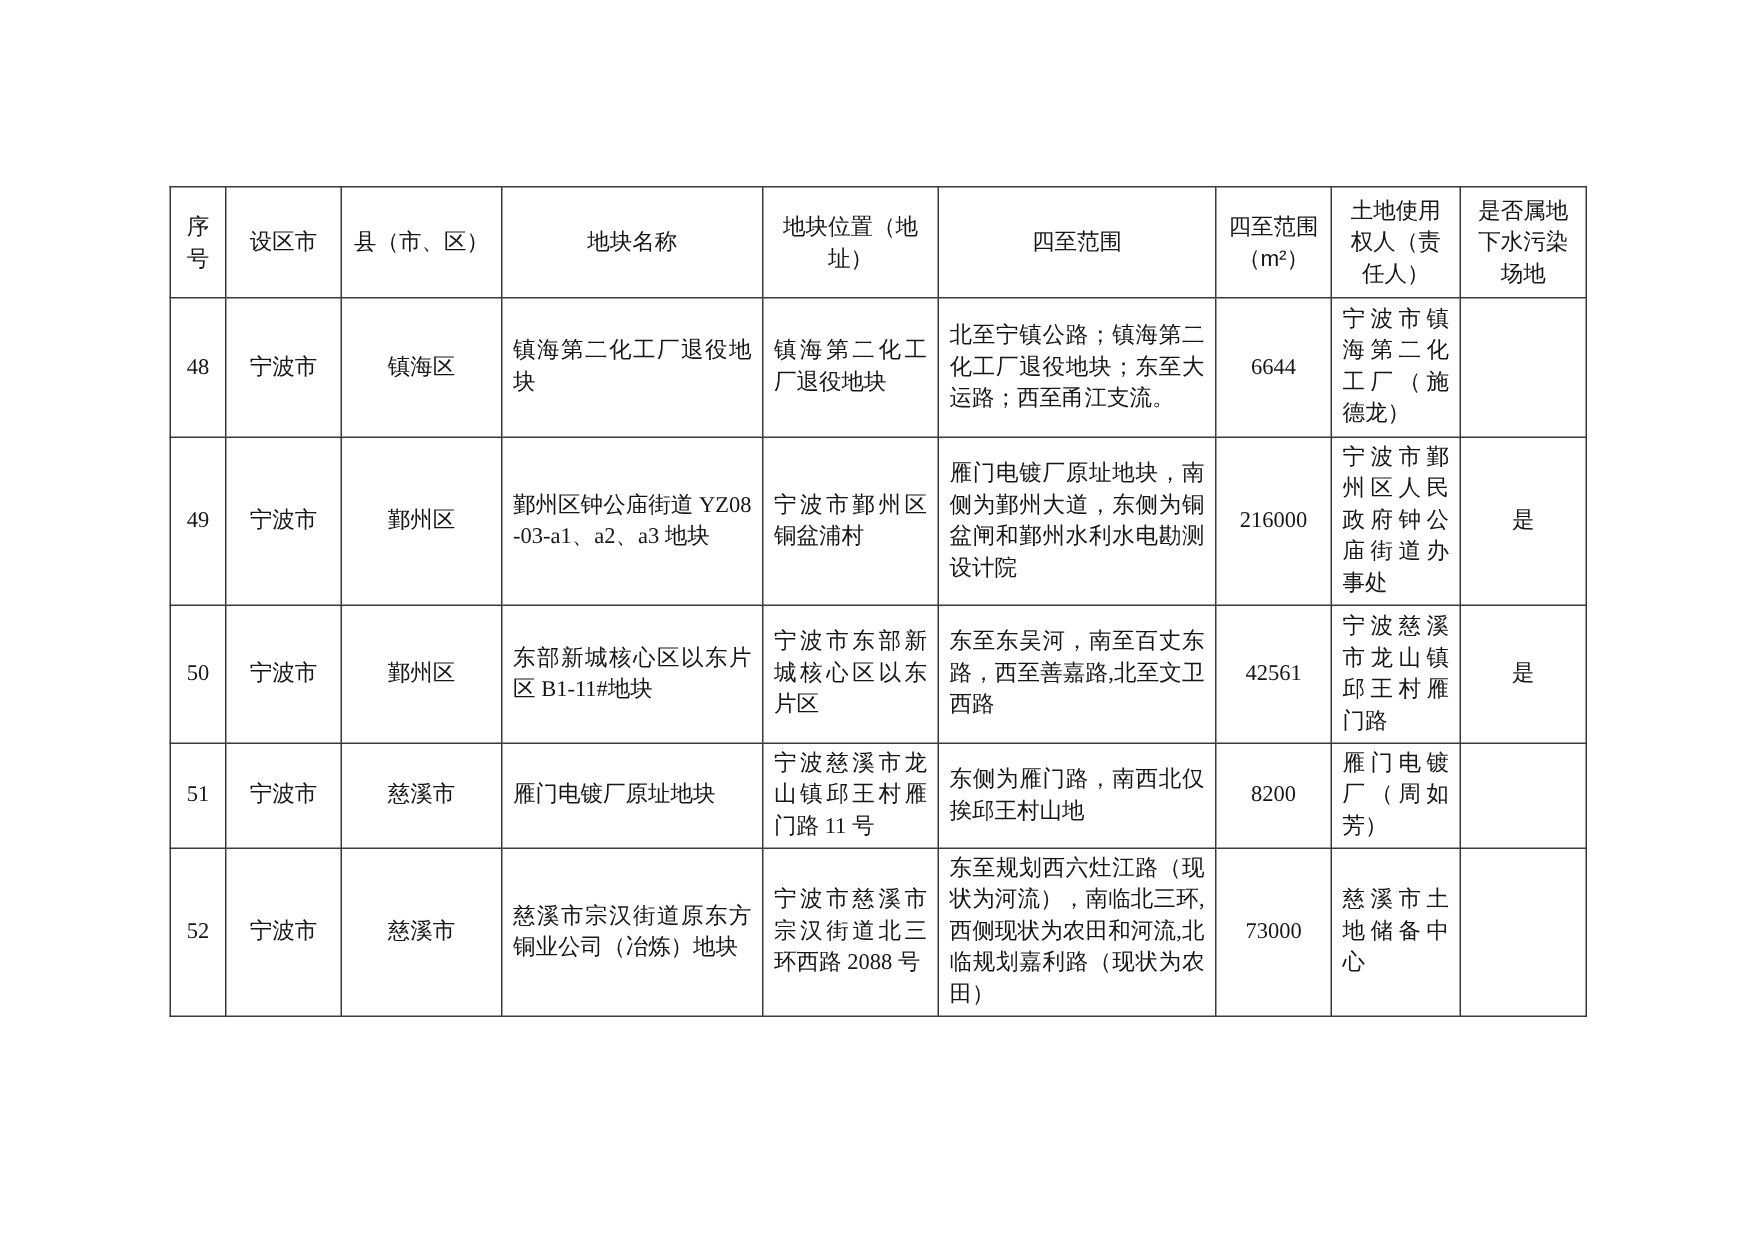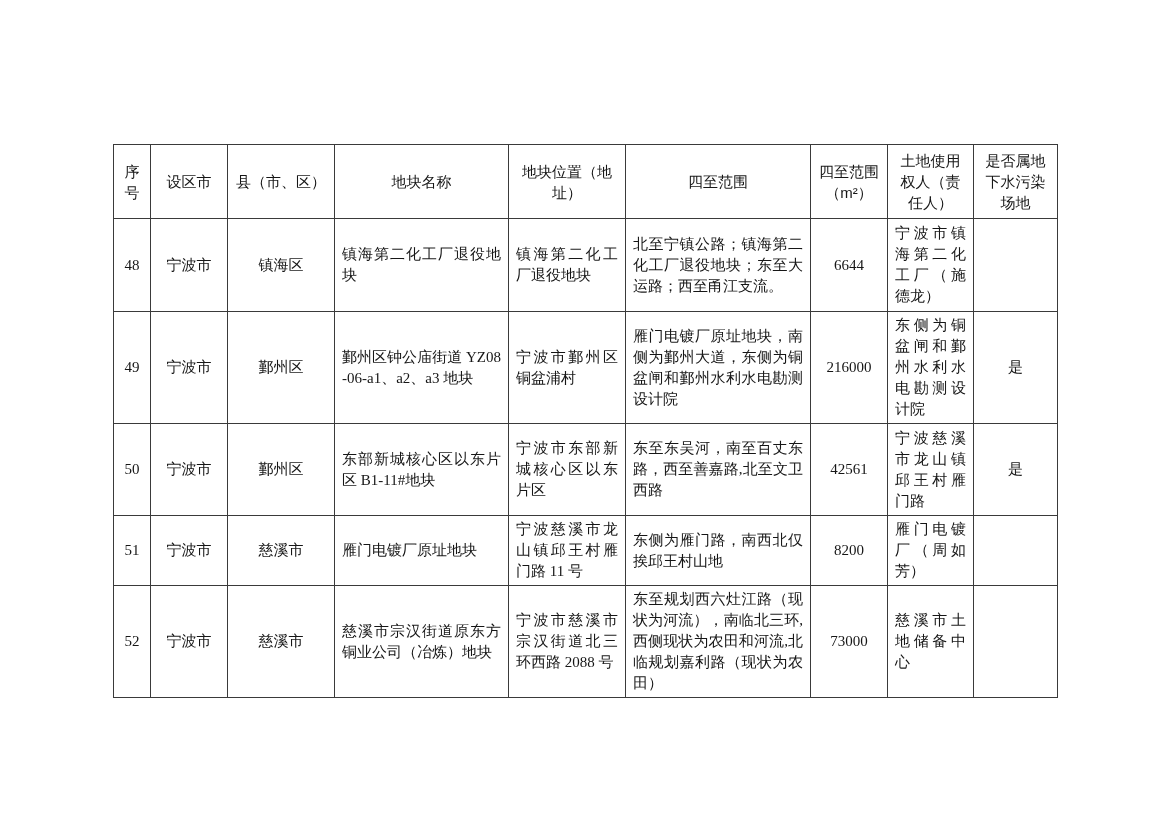--- a/index.html
+++ b/index.html
@@ -8,21 +8,20 @@
     padding: 0;
     background: #ffffff;
     font-family: "Liberation Serif", "DejaVu Serif", serif;
   }
   .page {
     position: relative;
     width: 1169px;
     height: 697px;
     background: #ffffff;
     overflow: hidden;
-    margin-top: 20px;
   }
   table.doc-table {
     position: absolute;
     left: 113px;
     top: 124px;
     width: 944px;
     border-collapse: collapse;
     table-layout: fixed;
   }
   col.c1 { width: 37px; }
@@ -113,25 +112,25 @@
           <td>镇海第二化工厂退役地块</td>
           <td>北至宁镇公路；镇海第二化工厂退役地块；东至大运路；西至甬江支流。</td>
           <td>6644</td>
           <td>宁波市镇海第二化工厂（施德龙）</td>
           <td></td>
         </tr>
         <tr>
           <td>49</td>
           <td>宁波市</td>
           <td>鄞州区</td>
-          <td>鄞州区钟公庙街道 YZ08-06-a1、a2、a3 地块</td>
+          <td>鄞州区钟公庙街道 YZ08-03-a1、a2、a3 地块</td>
           <td>宁波市鄞州区铜盆浦村</td>
           <td>雁门电镀厂原址地块，南侧为鄞州大道，东侧为铜盆闸和鄞州水利水电勘测设计院</td>
           <td>216000</td>
-          <td>东侧为铜盆闸和鄞州水利水电勘测设计院</td>
+          <td>宁波市鄞州区人民政府钟公庙街道办事处</td>
           <td>是</td>
         </tr>
         <tr>
           <td>50</td>
           <td>宁波市</td>
           <td>鄞州区</td>
           <td>东部新城核心区以东片区 B1-11#地块</td>
           <td>宁波市东部新城核心区以东片区</td>
           <td>东至东吴河，南至百丈东路，西至善嘉路,北至文卫西路</td>
           <td>42561</td>

